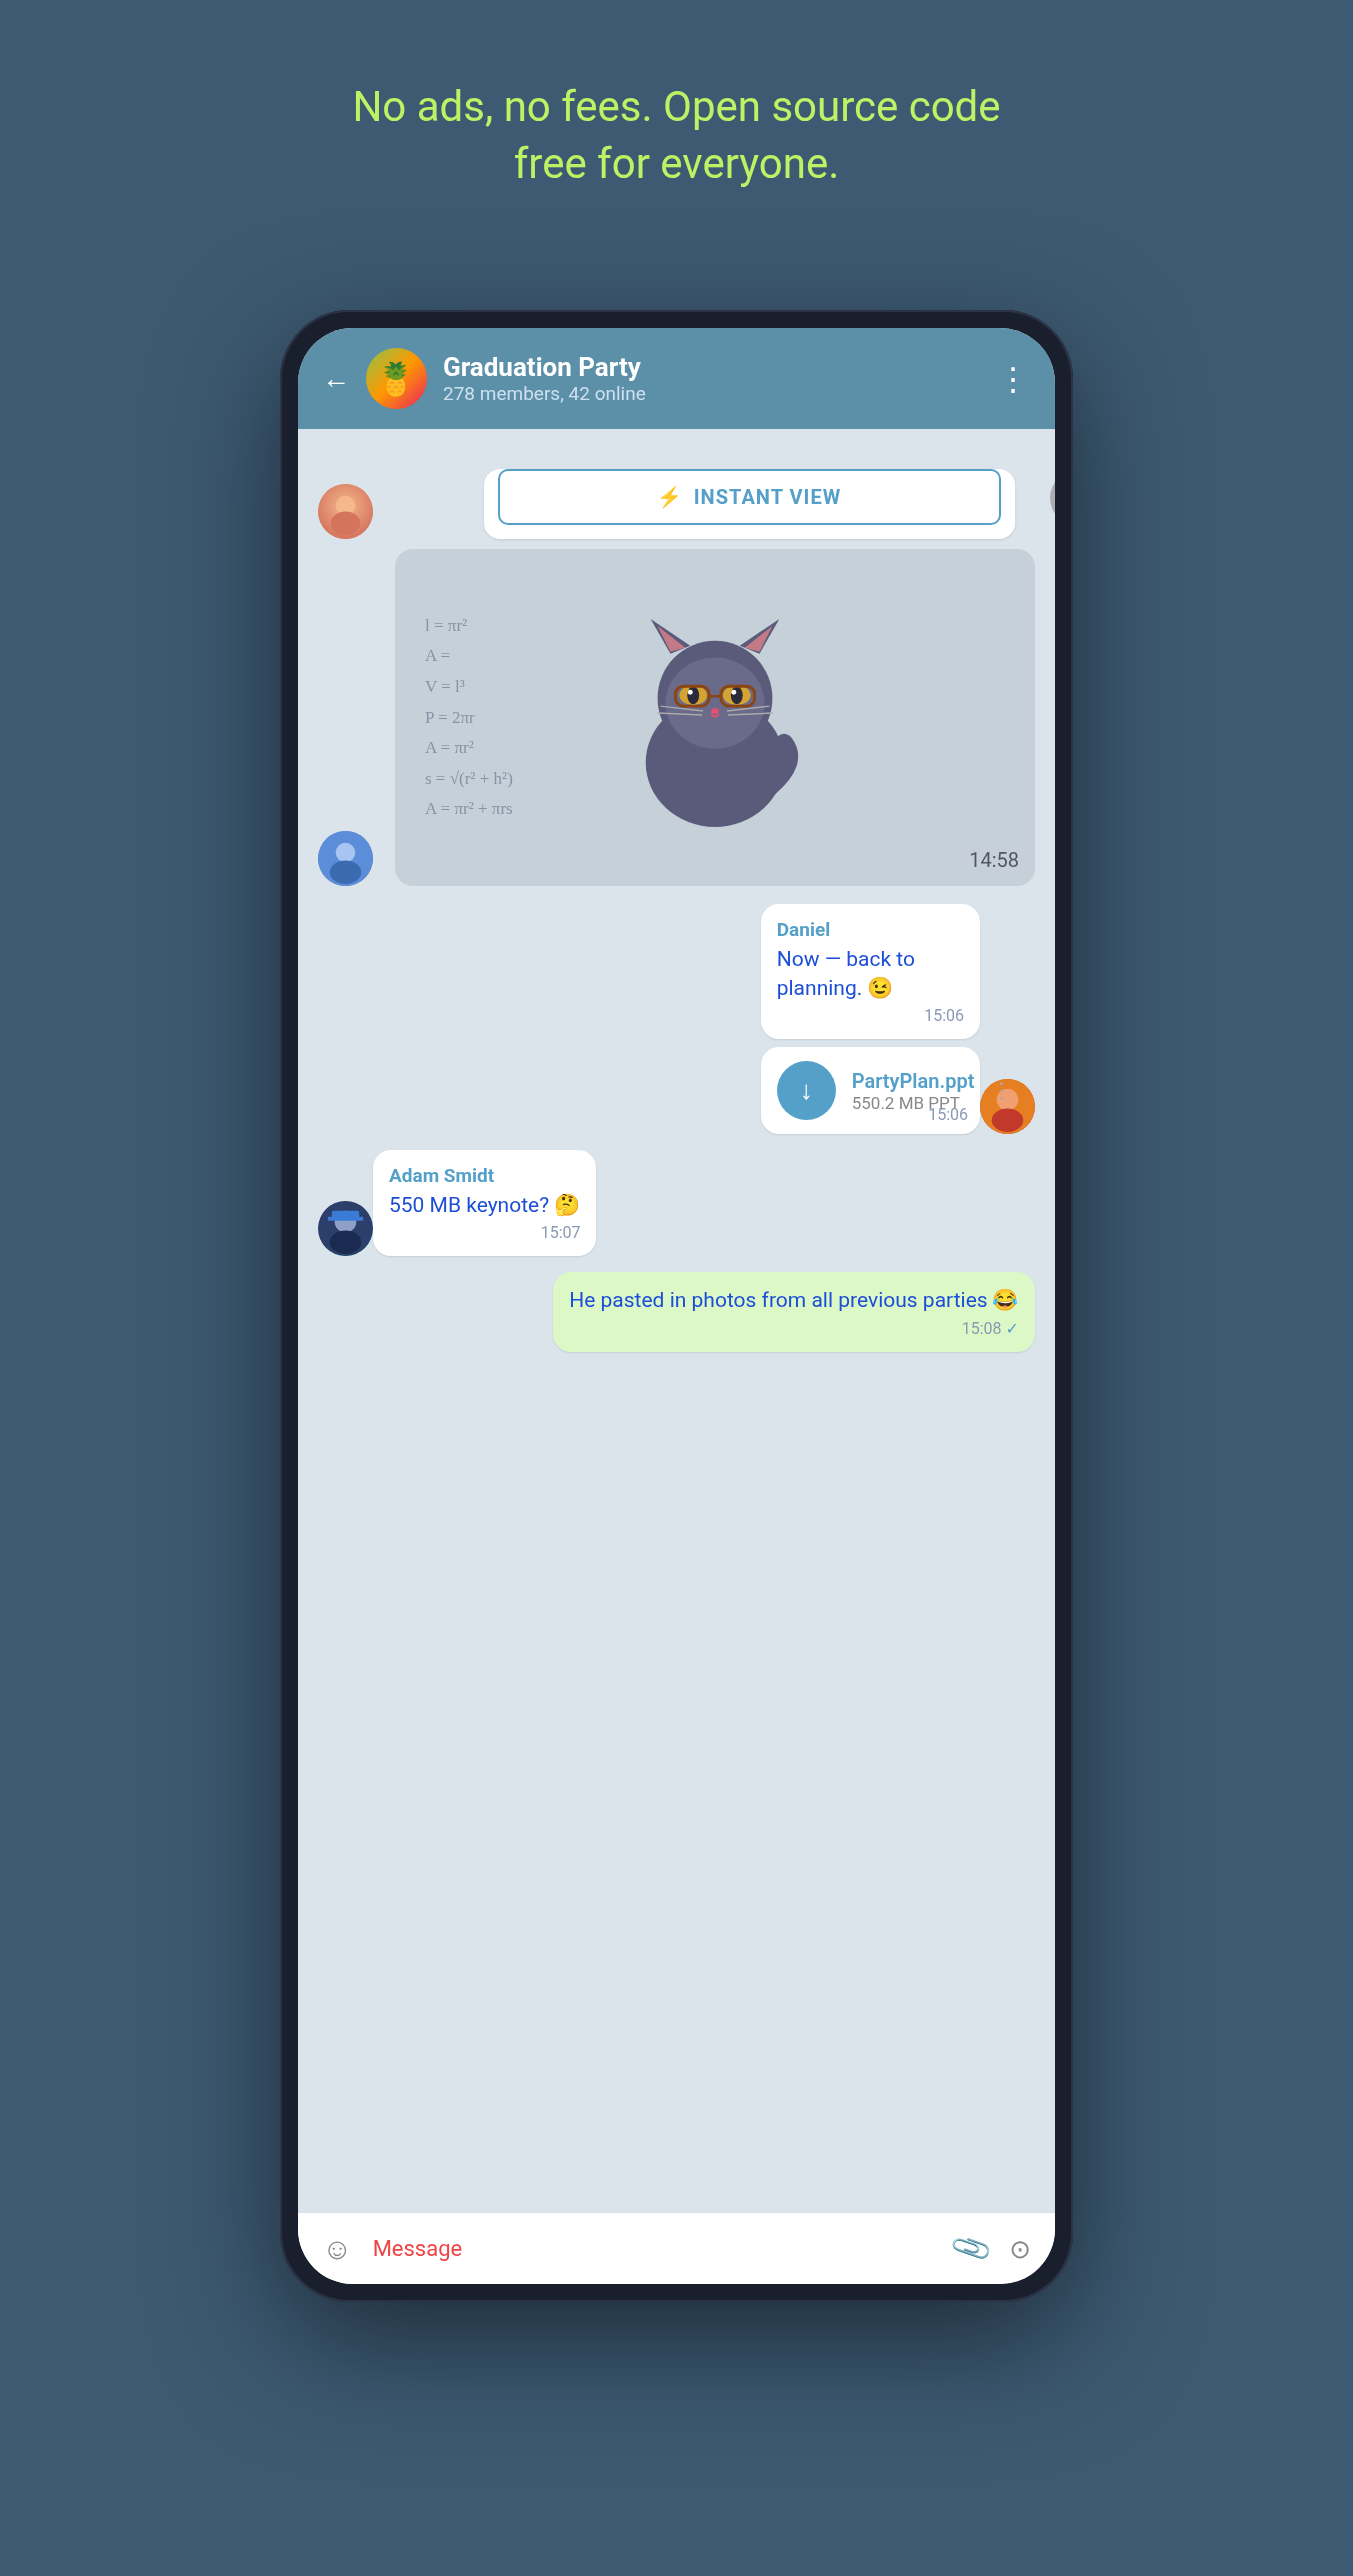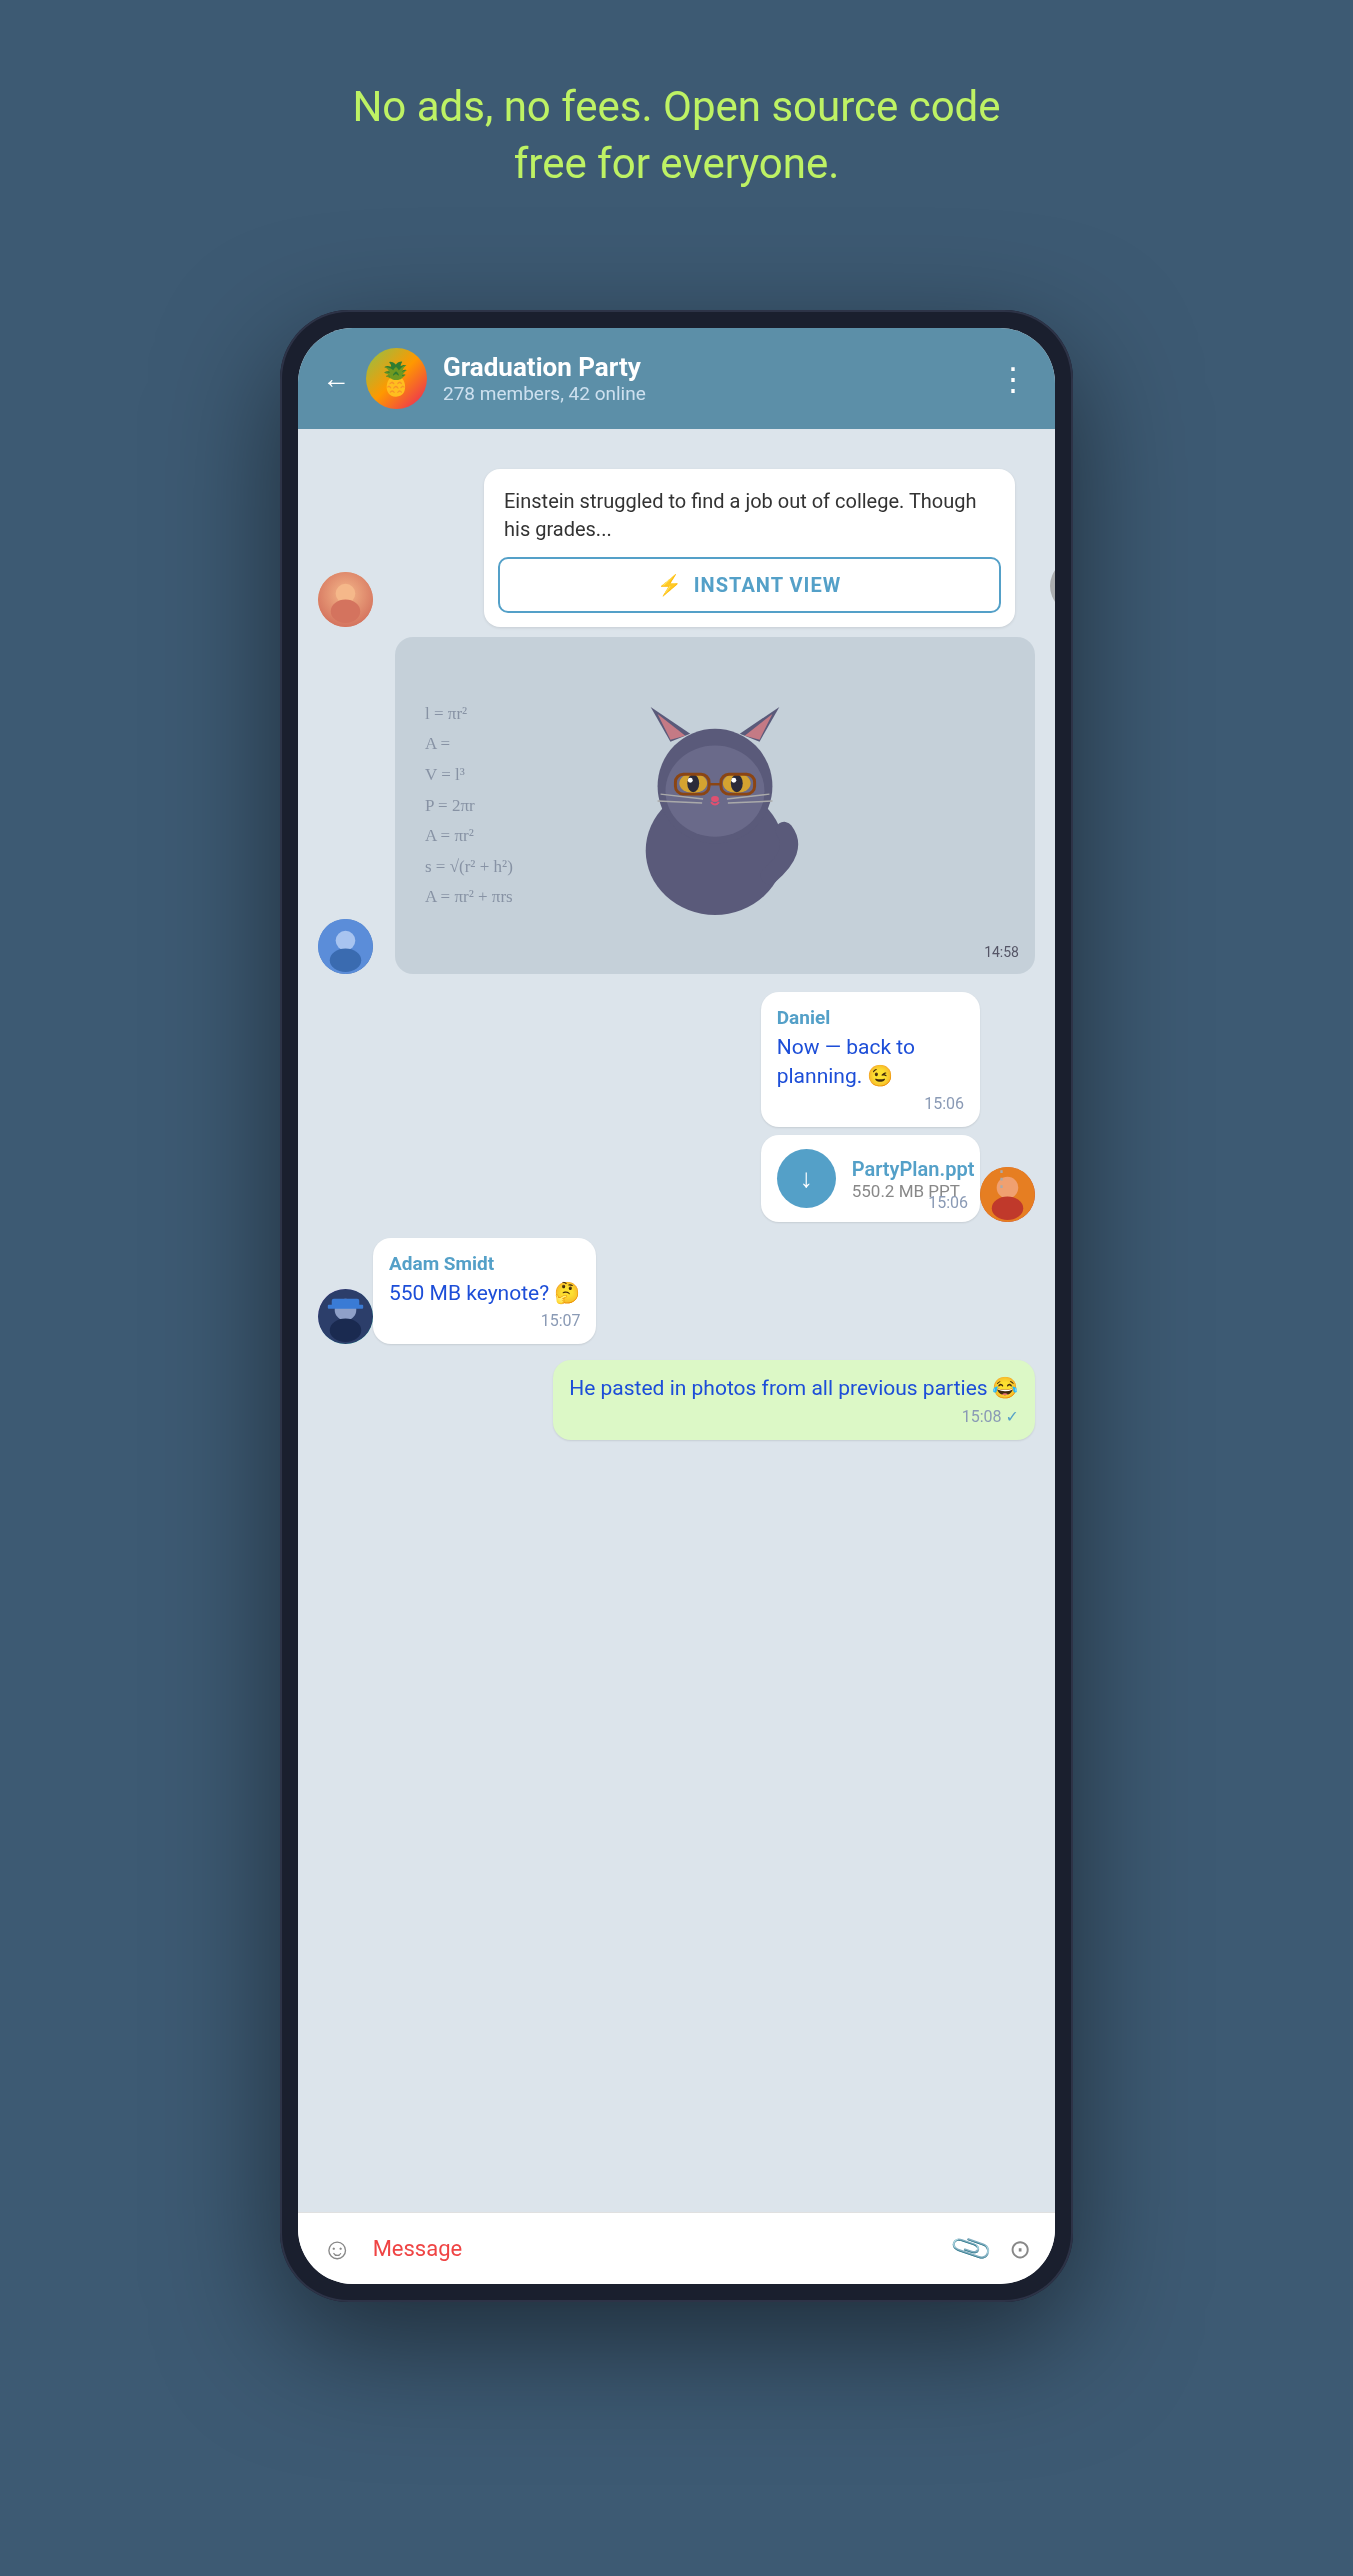--- a/index.html
+++ b/index.html
@@ -228,21 +228,21 @@
       justify-content: center;
       position: relative;
       overflow: hidden;
     }
 
     .sticker-time {
       position: absolute;
       bottom: 14px;
       right: 16px;
       color: #556;
-      font-size: 14px;
+      font-size: 20px;
     }
 
     
     .msg-row {
       display: flex;
       align-items: flex-end;
       padding: 8px 20px;
     }
 
     .msg-bubble {
@@ -406,21 +406,20 @@
                   <stop offset="0%" stop-color="#f5b88a"></stop>
                   <stop offset="100%" stop-color="#d4735e"></stop>
                 </radialGradient>
               </defs>
               <circle cx="28" cy="22" r="10" fill="#f5b88a"></circle>
               <ellipse cx="28" cy="40" rx="15" ry="12" fill="#d4735e"></ellipse>
             </svg>
           </div>
           <div style="flex:1; position:relative;">
             <div class="article-bubble">
-              <div class="article-text">Einstein struggled to find a job out of college. Though his grades...</div>
               <div class="instant-view-btn">
                 <span class="instant-view-lightning">⚡</span>
                 <span>INSTANT VIEW</span>
               </div>
             </div>
             <div class="forward-btn" style="position:absolute; bottom:14px; right:-69px;">
               
             </div>
           </div>
         </div>

